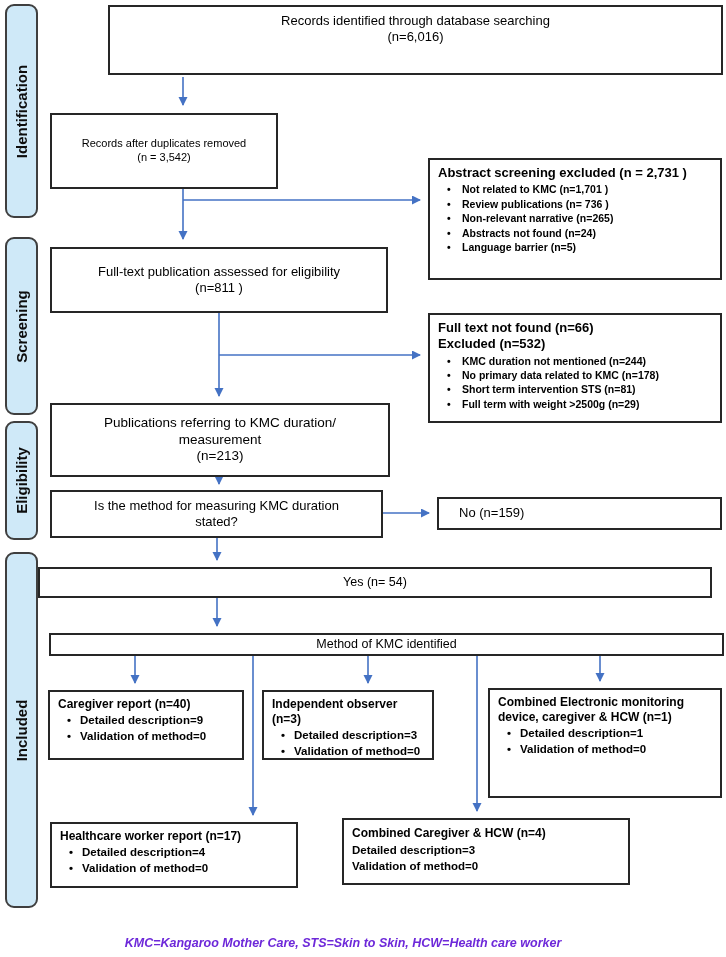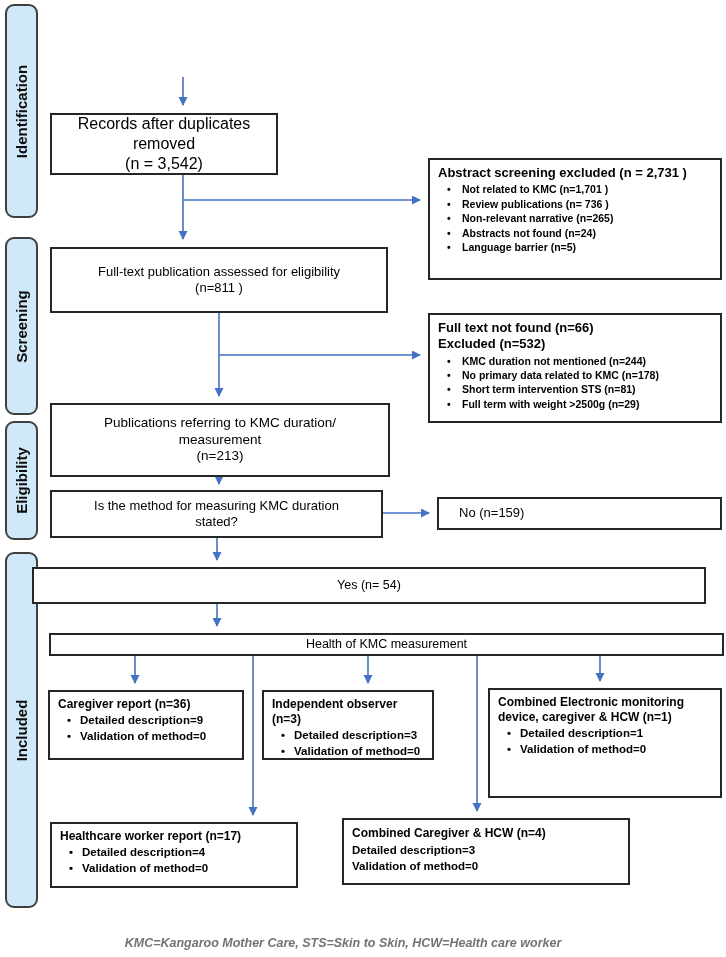--- a/index.html
+++ b/index.html
@@ -20,21 +20,21 @@
   .fleft{padding:5px 8px;text-align:left;font-weight:bold;}
   .title{font-size:13px;}
   .bullets{margin-top:1px;}
   .bullets .bl{position:relative;padding-left:24px;font-size:10.5px;line-height:1.38;}
   .bullets .bl::before{content:"\2022";position:absolute;left:9px;top:0;}
   .cat .title{font-size:12px;}
   .cat .bullets .bl{font-size:11.5px;padding-left:22px;}
   .plain-lines div{font-size:11.5px;line-height:1.4;}
 
   .footer-note{position:absolute;left:0;top:936px;width:686px;text-align:center;
-               font-size:12.5px;font-weight:bold;font-style:italic;color:#737373;}
+               font-size:12.5px;font-weight:bold;font-style:italic;color:#6d28d9;}
 </style>
 </head>
 <body>
 
 <div id="page">
 
   <svg class="connectors">
     <defs>
       <marker id="ah" markerWidth="12" markerHeight="12" refX="8" refY="4.5" orient="auto" markerUnits="userSpaceOnUse">
         <path d="M0,0 L9,4.5 L0,9 Z" fill="#4472c4"></path>
@@ -64,22 +64,26 @@
   <div class="stage" style="top:237px;height:178px">
     <span class="stage-label">Screening</span>
   </div>
   <div class="stage" style="top:421px;height:119px">
     <span class="stage-label">Eligibility</span>
   </div>
   <div class="stage" style="top:552px;height:356px">
     <span class="stage-label">Included</span>
   </div>
 
+  <div class="fbox ftop" style="left:108px;top:5px;width:615px;height:70px">
+    <div>Records identified through database searching</div>
+    <div>(n=6,016)</div>
+  </div>
 
-  <div class="fbox fcenter" style="left:50px;top:113px;width:228px;height:62px;font-size:16px">
+  <div class="fbox fcenter" style="left:50px;top:113px;width:228px;height:76px;font-size:11px">
     <div>Records after duplicates removed</div>
     <div>(n = 3,542)</div>
   </div>
 
   <div class="fbox fleft" style="left:428px;top:158px;width:294px;height:122px">
     <div class="title">Abstract screening excluded (n = 2,731 )</div>
     <div class="bullets">
       <div class="bl">Not related to KMC (n=1,701 )</div>
       <div class="bl">Review publications (n= 736 )</div>
       <div class="bl">Non-relevant narrative (n=265)</div>
@@ -112,30 +116,30 @@
 
   <div class="fbox fcenter" style="left:50px;top:490px;width:333px;height:48px">
     <div>Is the method for measuring KMC duration</div>
     <div>stated?</div>
   </div>
 
   <div class="fbox" style="left:437px;top:497px;width:285px;height:33px;display:flex;align-items:center;padding-left:20px">
     <div>No (n=159)</div>
   </div>
 
-  <div class="fbox fcenter" style="left:32px;top:567px;width:674px;height:37px;font-size:12.5px">
+  <div class="fbox fcenter" style="left:38px;top:567px;width:674px;height:31px;font-size:12.5px">
     <div>Yes (n= 54)</div>
   </div>
 
   <div class="fbox fcenter" style="left:49px;top:633px;width:675px;height:23px;font-size:12.5px">
-    <div>Health of KMC measurement</div>
+    <div>Method of KMC identified</div>
   </div>
 
   <div class="fbox fleft cat" style="left:48px;top:690px;width:196px;height:70px">
-    <div class="title">Caregiver report (n=36)</div>
+    <div class="title">Caregiver report (n=40)</div>
     <div class="bullets">
       <div class="bl">Detailed description=9</div>
       <div class="bl">Validation of method=0</div>
     </div>
   </div>
 
   <div class="fbox fleft cat" style="left:262px;top:690px;width:172px;height:70px">
     <div class="title">Independent observer (n=3)</div>
     <div class="bullets">
       <div class="bl">Detailed description=3</div>

